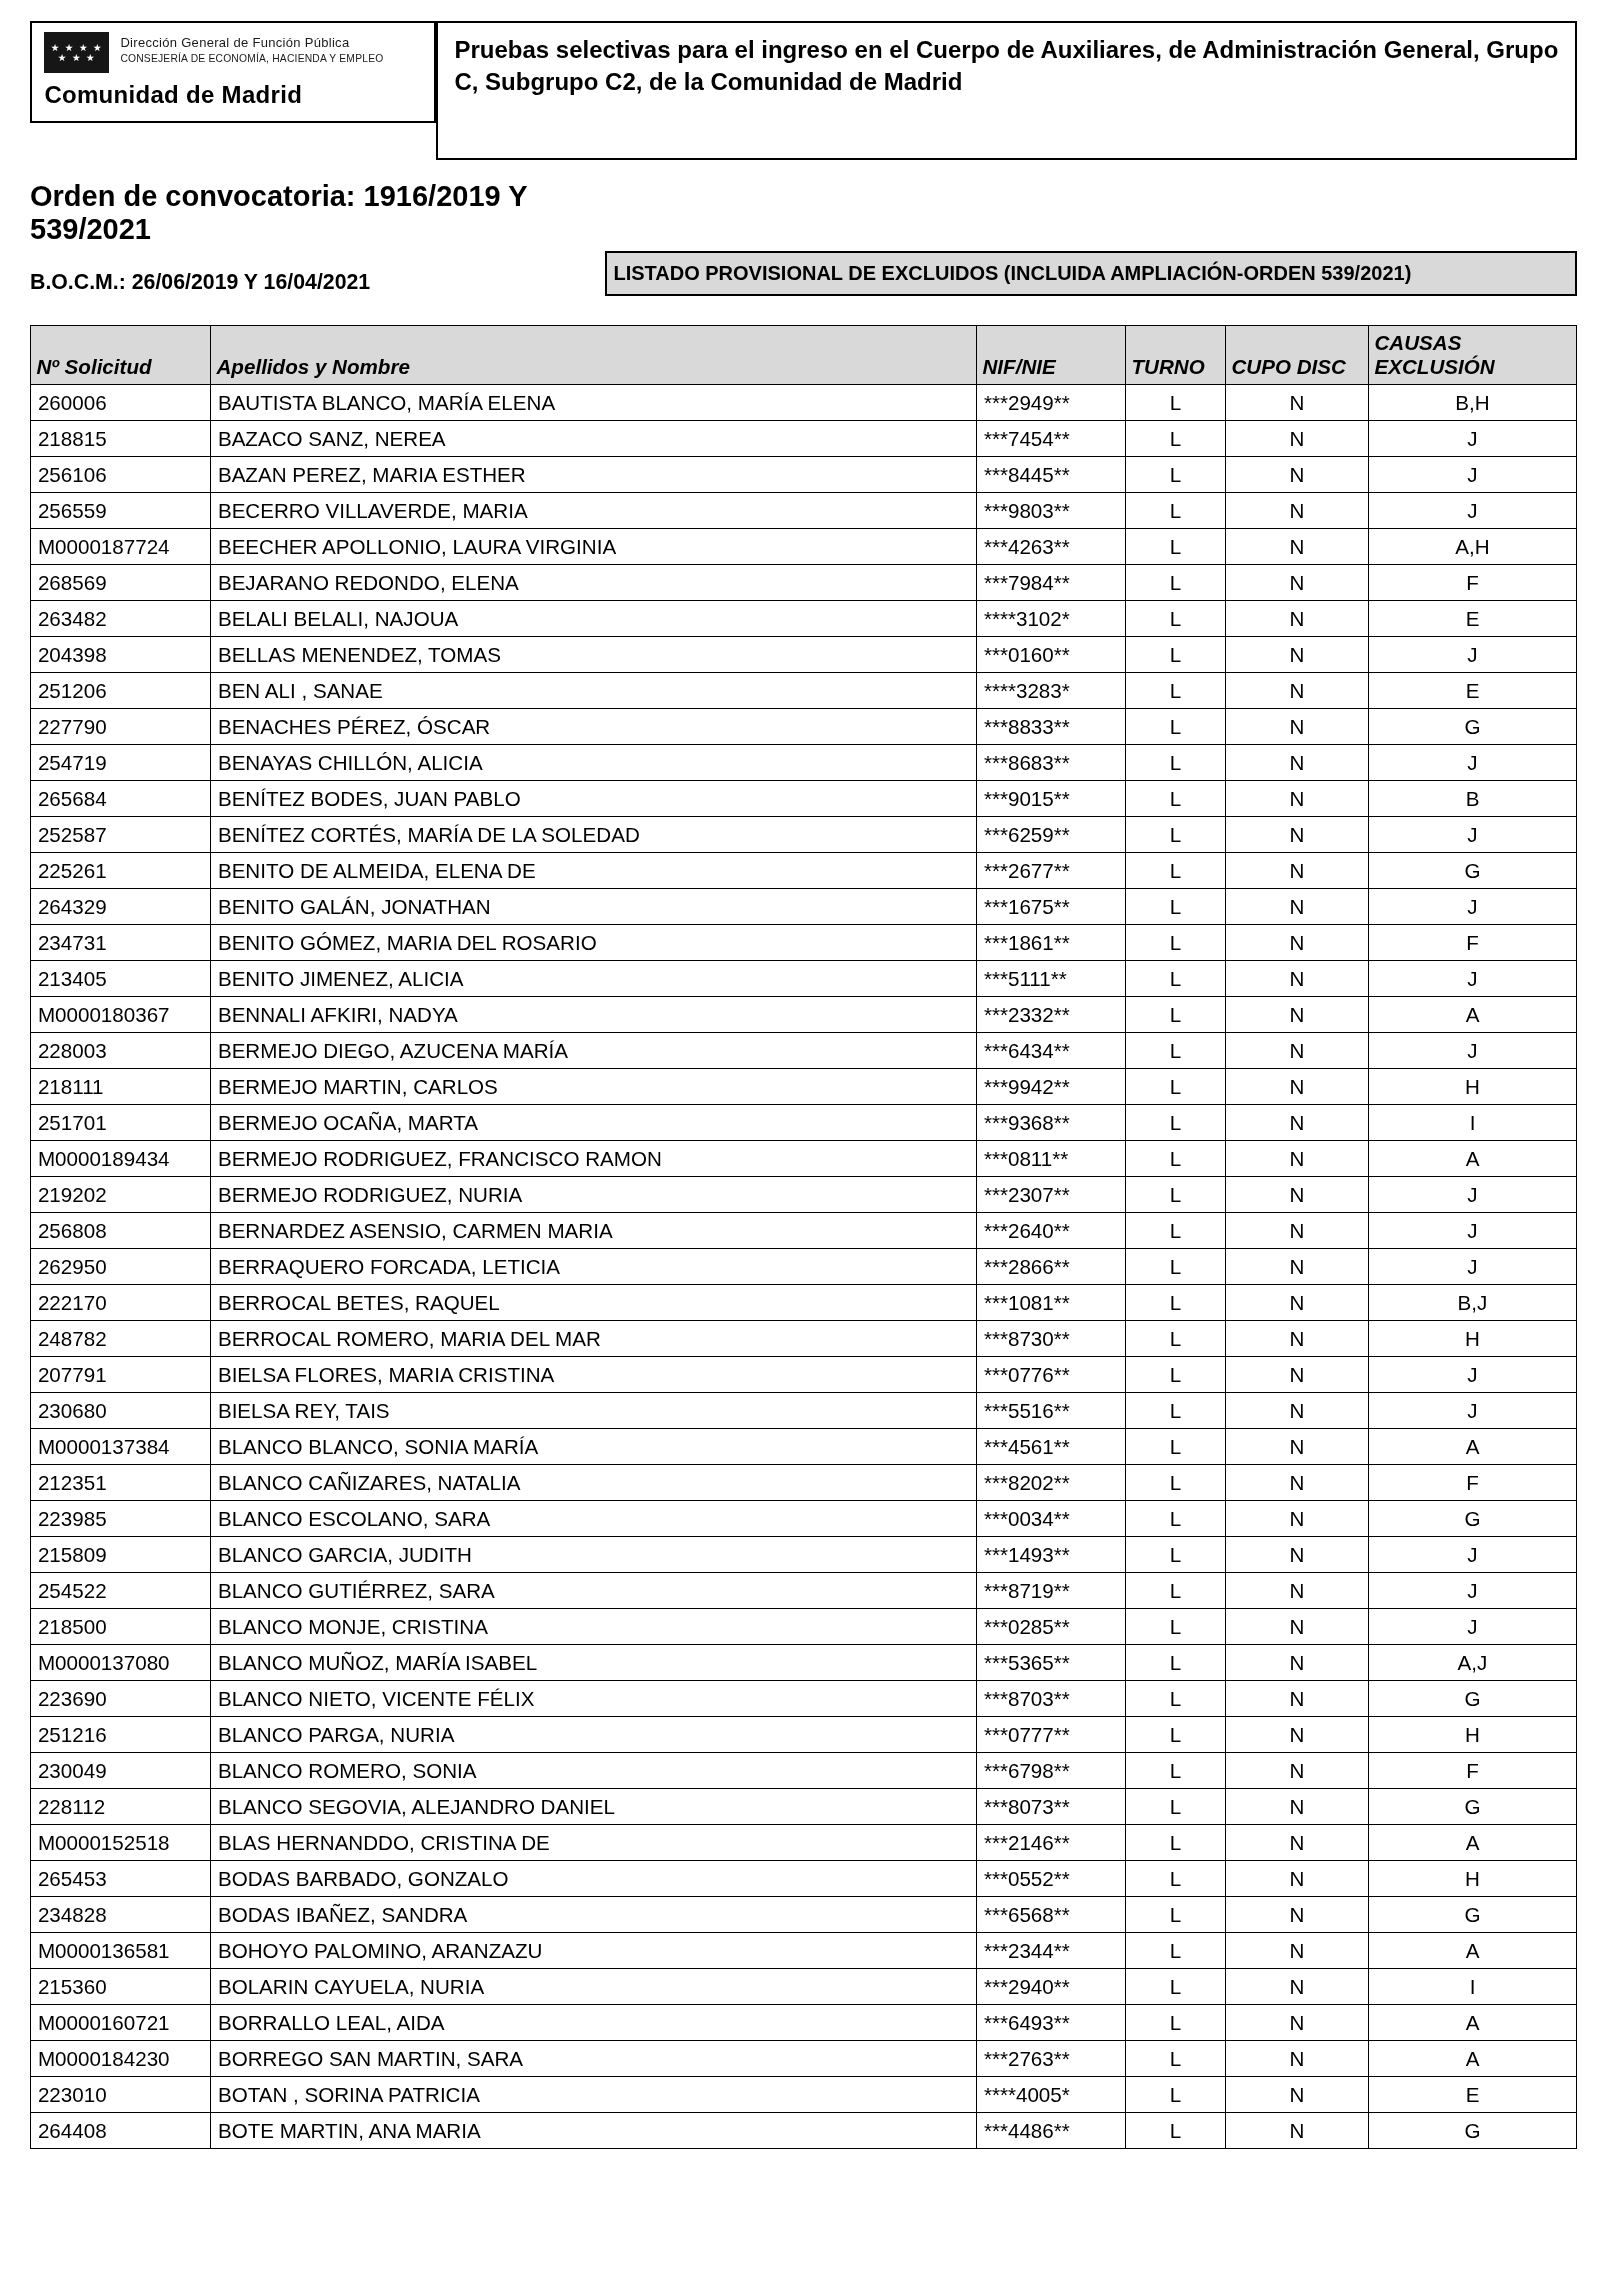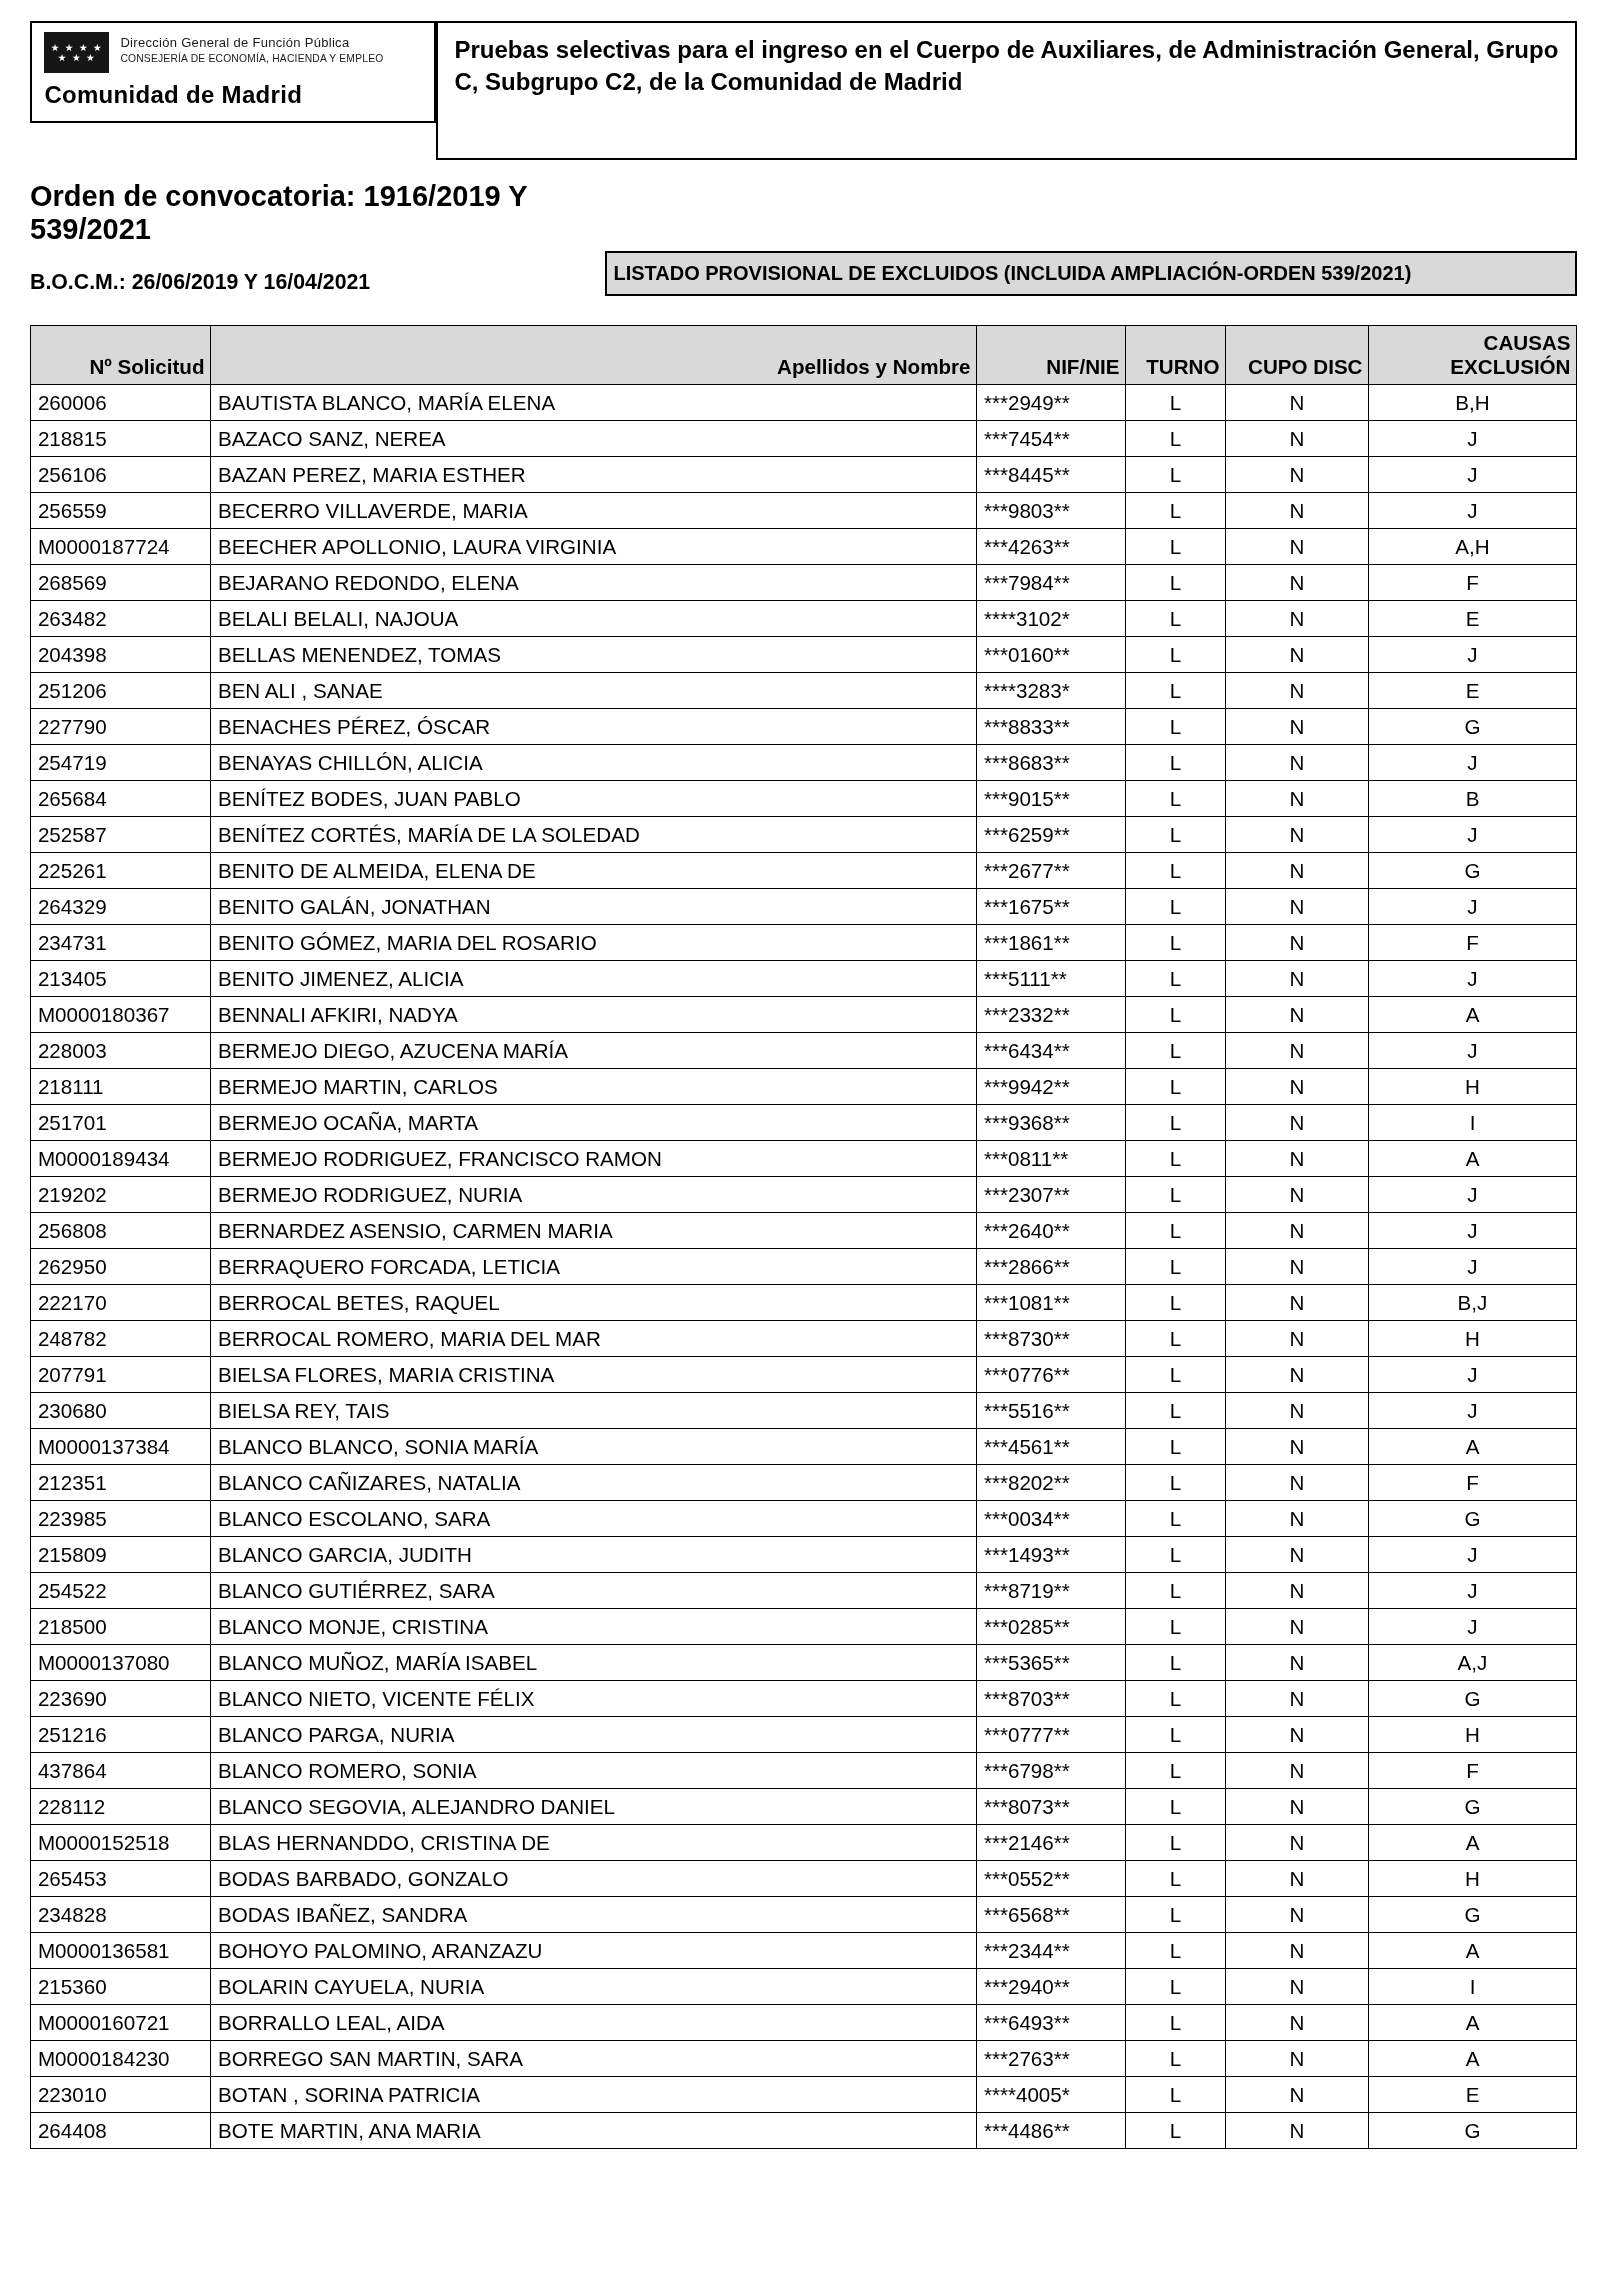--- a/index.html
+++ b/index.html
@@ -81,25 +81,26 @@
     margin-top: 29px;
   }
   .excl th, .excl td {
     border: 1.4px solid #000;
     font-size: 20.6px;
     overflow: hidden;
   }
   .excl thead th {
     background: #d9d9d9;
     font-weight: bold;
-    text-align: right;
+    text-align: left;
     vertical-align: bottom;
     padding: 5.5px 5.5px 5.5px 5.5px;
     line-height: 1.15;
     white-space: nowrap;
+    font-style: italic;
   }
   .excl thead th.wrap { white-space: normal; }
   .excl td {
     height: 36px;
     padding: 1.4px 6.9px;
     white-space: nowrap;
     vertical-align: middle;
   }
   .excl td.c0, .excl td.c1, .excl td.c2 { text-align: left; }
   .excl td.c3, .excl td.c4, .excl td.c5 { text-align: center; }
@@ -464,21 +465,21 @@
         </tr>
         <tr>
           <td class="c0">251216</td>
           <td class="c1">BLANCO PARGA, NURIA</td>
           <td class="c2">***0777**</td>
           <td class="c3">L</td>
           <td class="c4">N</td>
           <td class="c5">H</td>
         </tr>
         <tr>
-          <td class="c0">437864</td>
+          <td class="c0">230049</td>
           <td class="c1">BLANCO ROMERO, SONIA</td>
           <td class="c2">***6798**</td>
           <td class="c3">L</td>
           <td class="c4">N</td>
           <td class="c5">F</td>
         </tr>
         <tr>
           <td class="c0">228112</td>
           <td class="c1">BLANCO SEGOVIA, ALEJANDRO DANIEL</td>
           <td class="c2">***8073**</td>

